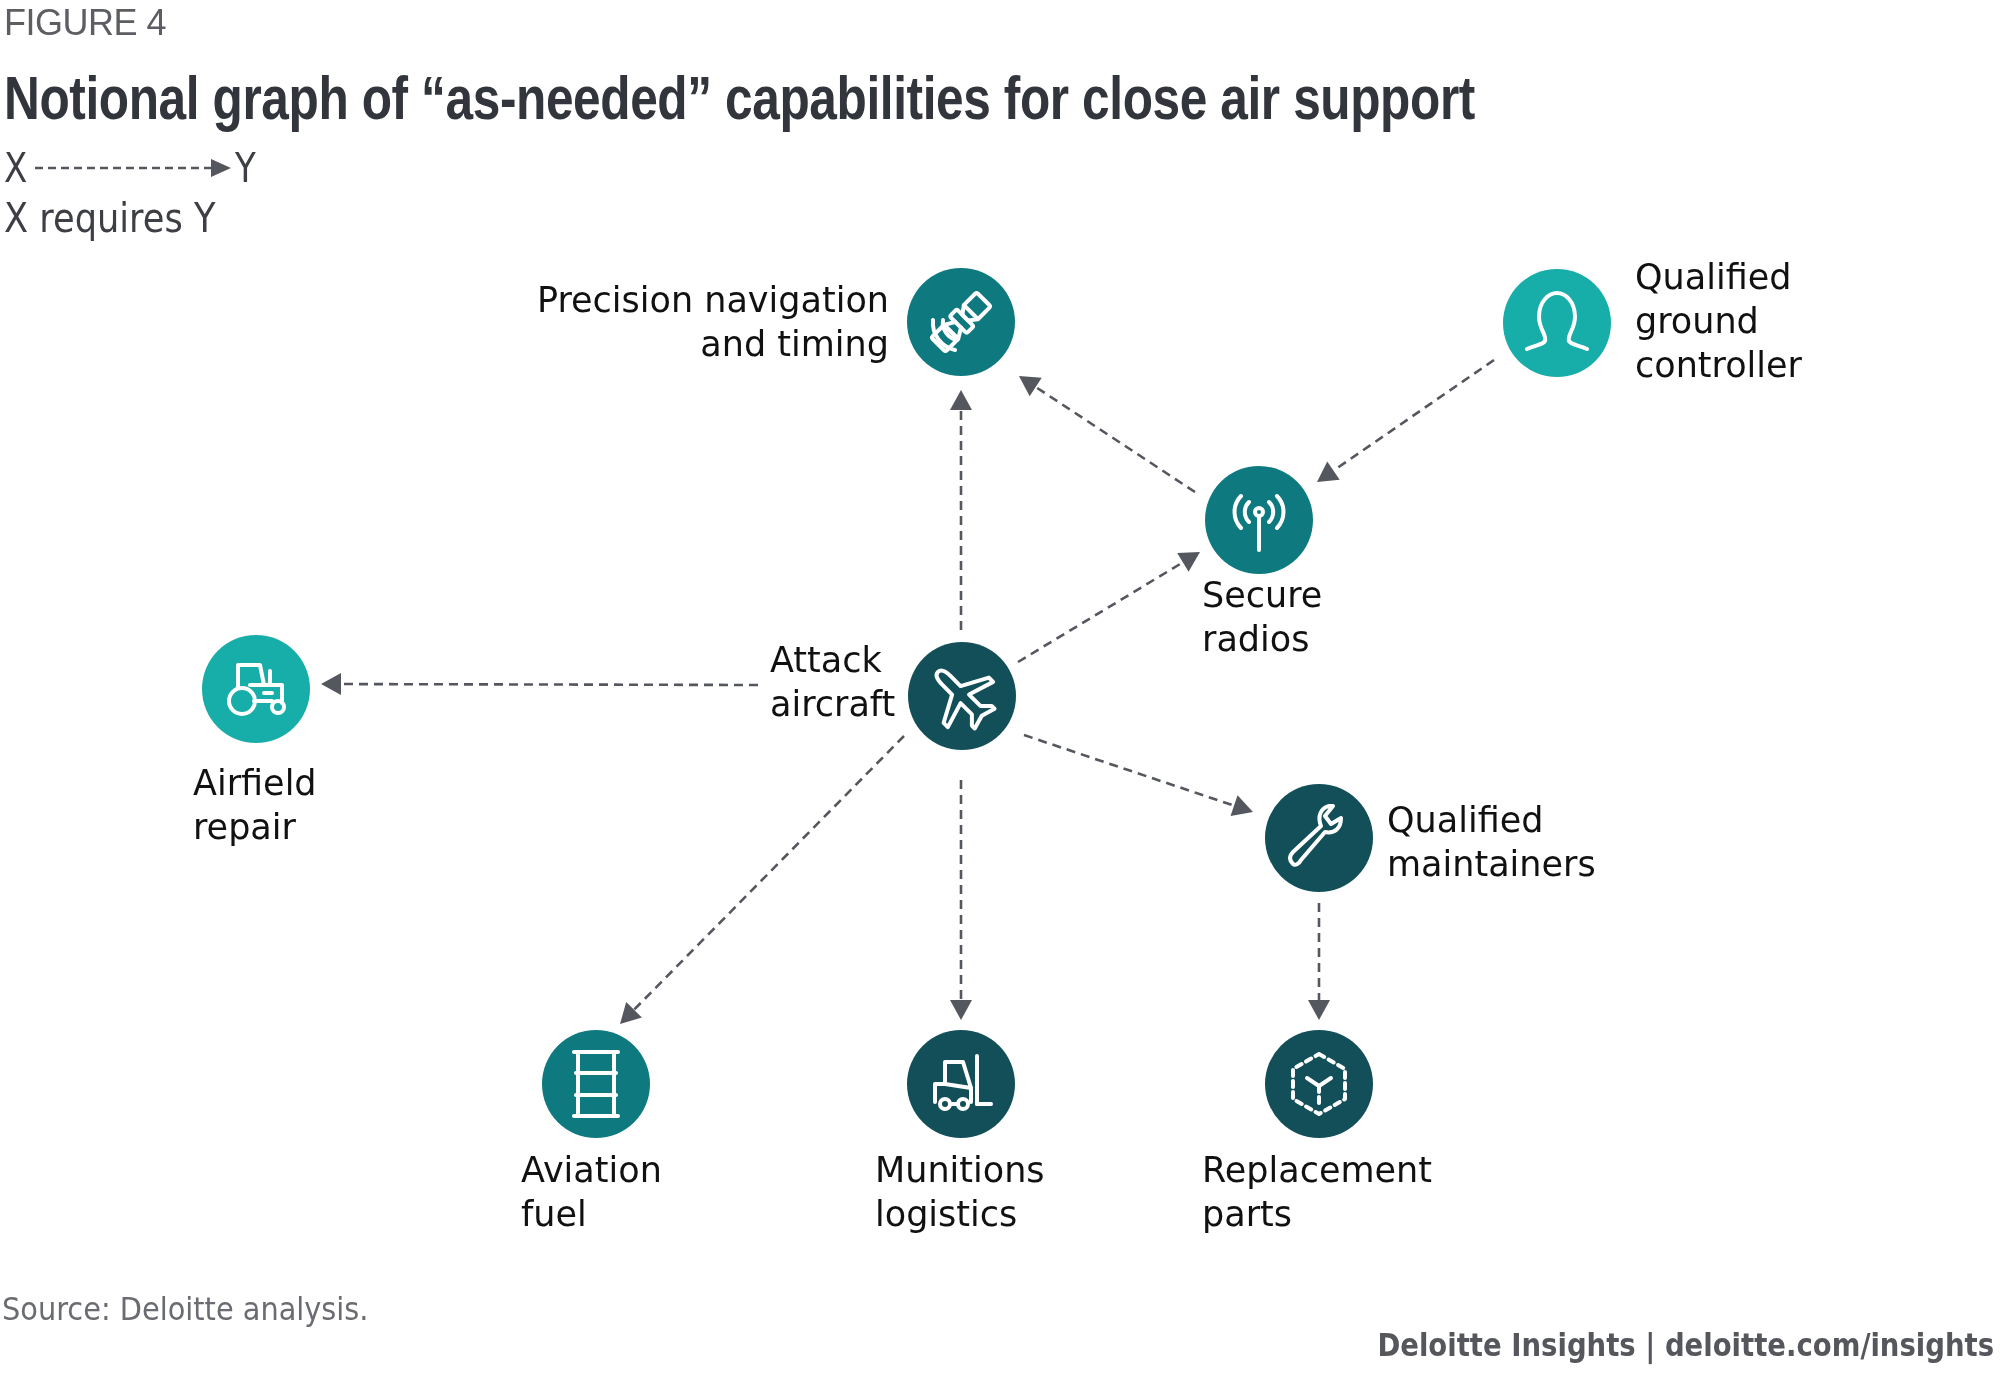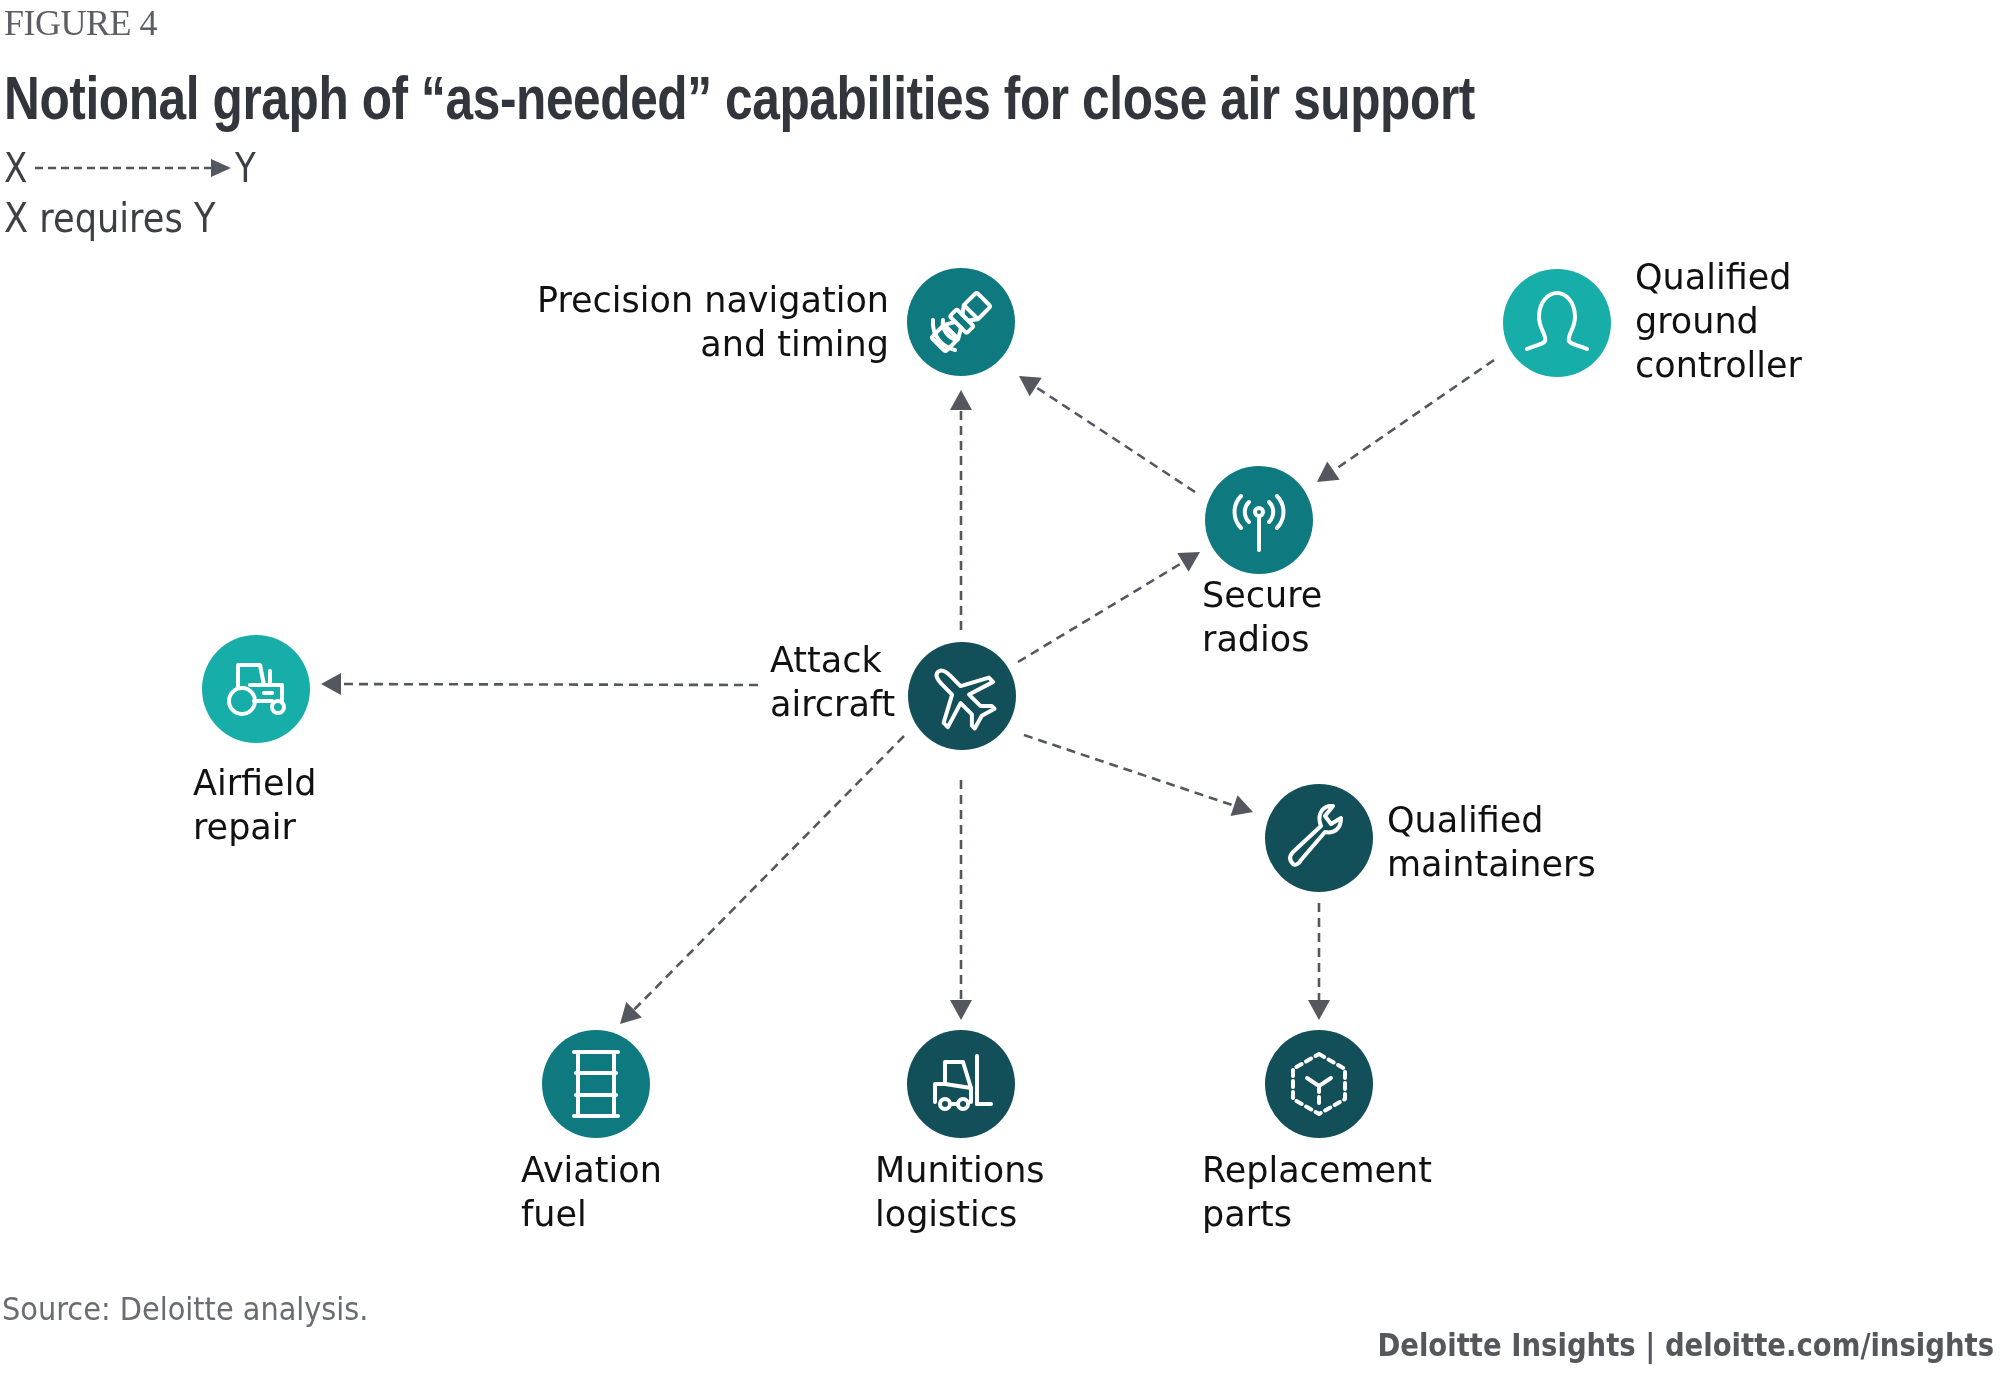--- a/index.html
+++ b/index.html
@@ -1,19 +1,19 @@
 <!DOCTYPE html>
 <html><head>
 <meta charset="utf-8">
 <style>
   html, body { margin: 0; padding: 0; background: #ffffff; }
   body { width: 2000px; height: 1375px; position: relative; overflow: hidden;
          font-family: "Liberation Sans", "DejaVu Sans", sans-serif; }
   .figure-label { position: absolute; left: 4px; top: 2px; font-size: 36px; color: #5c5e64;
-                  letter-spacing: -0.5px; font-family: Liberation Serif, serif; }
+                  letter-spacing: -0.5px; font-family: Liberation Sans, sans-serif; }
   .title { position: absolute; left: 4px; top: 62px; font-size: 62px; font-weight: bold; color: #33353c;
            font-family: "Liberation Sans", sans-serif; transform: scaleX(0.80); transform-origin: left top;
            white-space: nowrap; letter-spacing: -0.5px; }
   .legend { position: absolute; left: 4px; top: 143px; font-size: 40px; color: #3d3f45;
             font-family: "DejaVu Sans", sans-serif; }
   .legend-row1 { display: flex; align-items: center; height: 50px; }
   .legend-row1 .sym { display: inline-block; transform: scaleX(0.85); transform-origin: left center; }
   .legend-arrow { display: inline-block; width: 200px; height: 20px; margin: 0 2px 0 2px; }
   .legend-row2 { height: 50px; line-height: 50px; transform: scaleX(0.88); transform-origin: left center; white-space: nowrap; }
   svg.diagram { position: absolute; left: 0; top: 0; }

